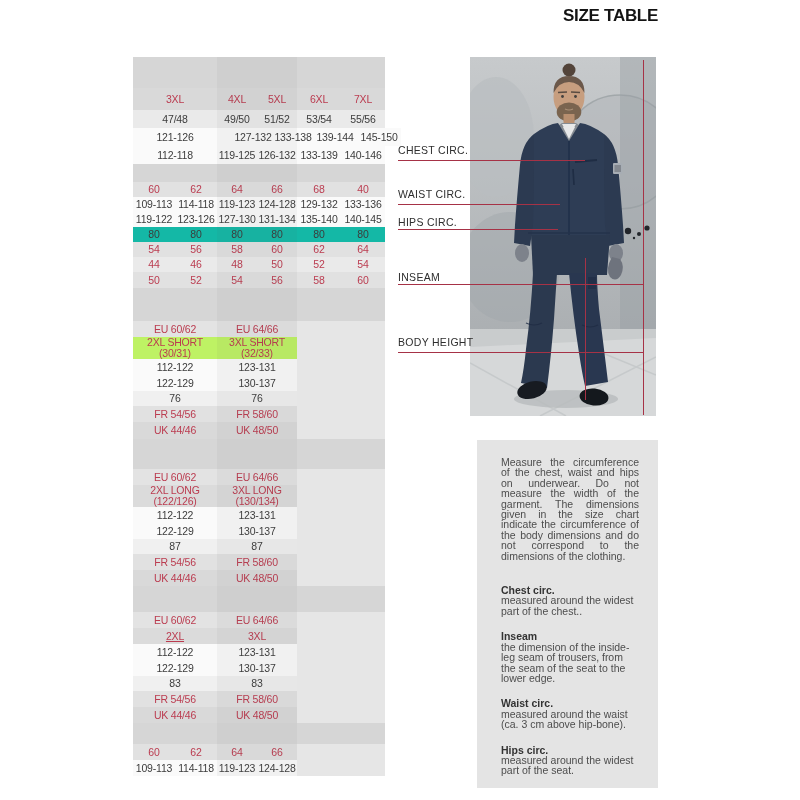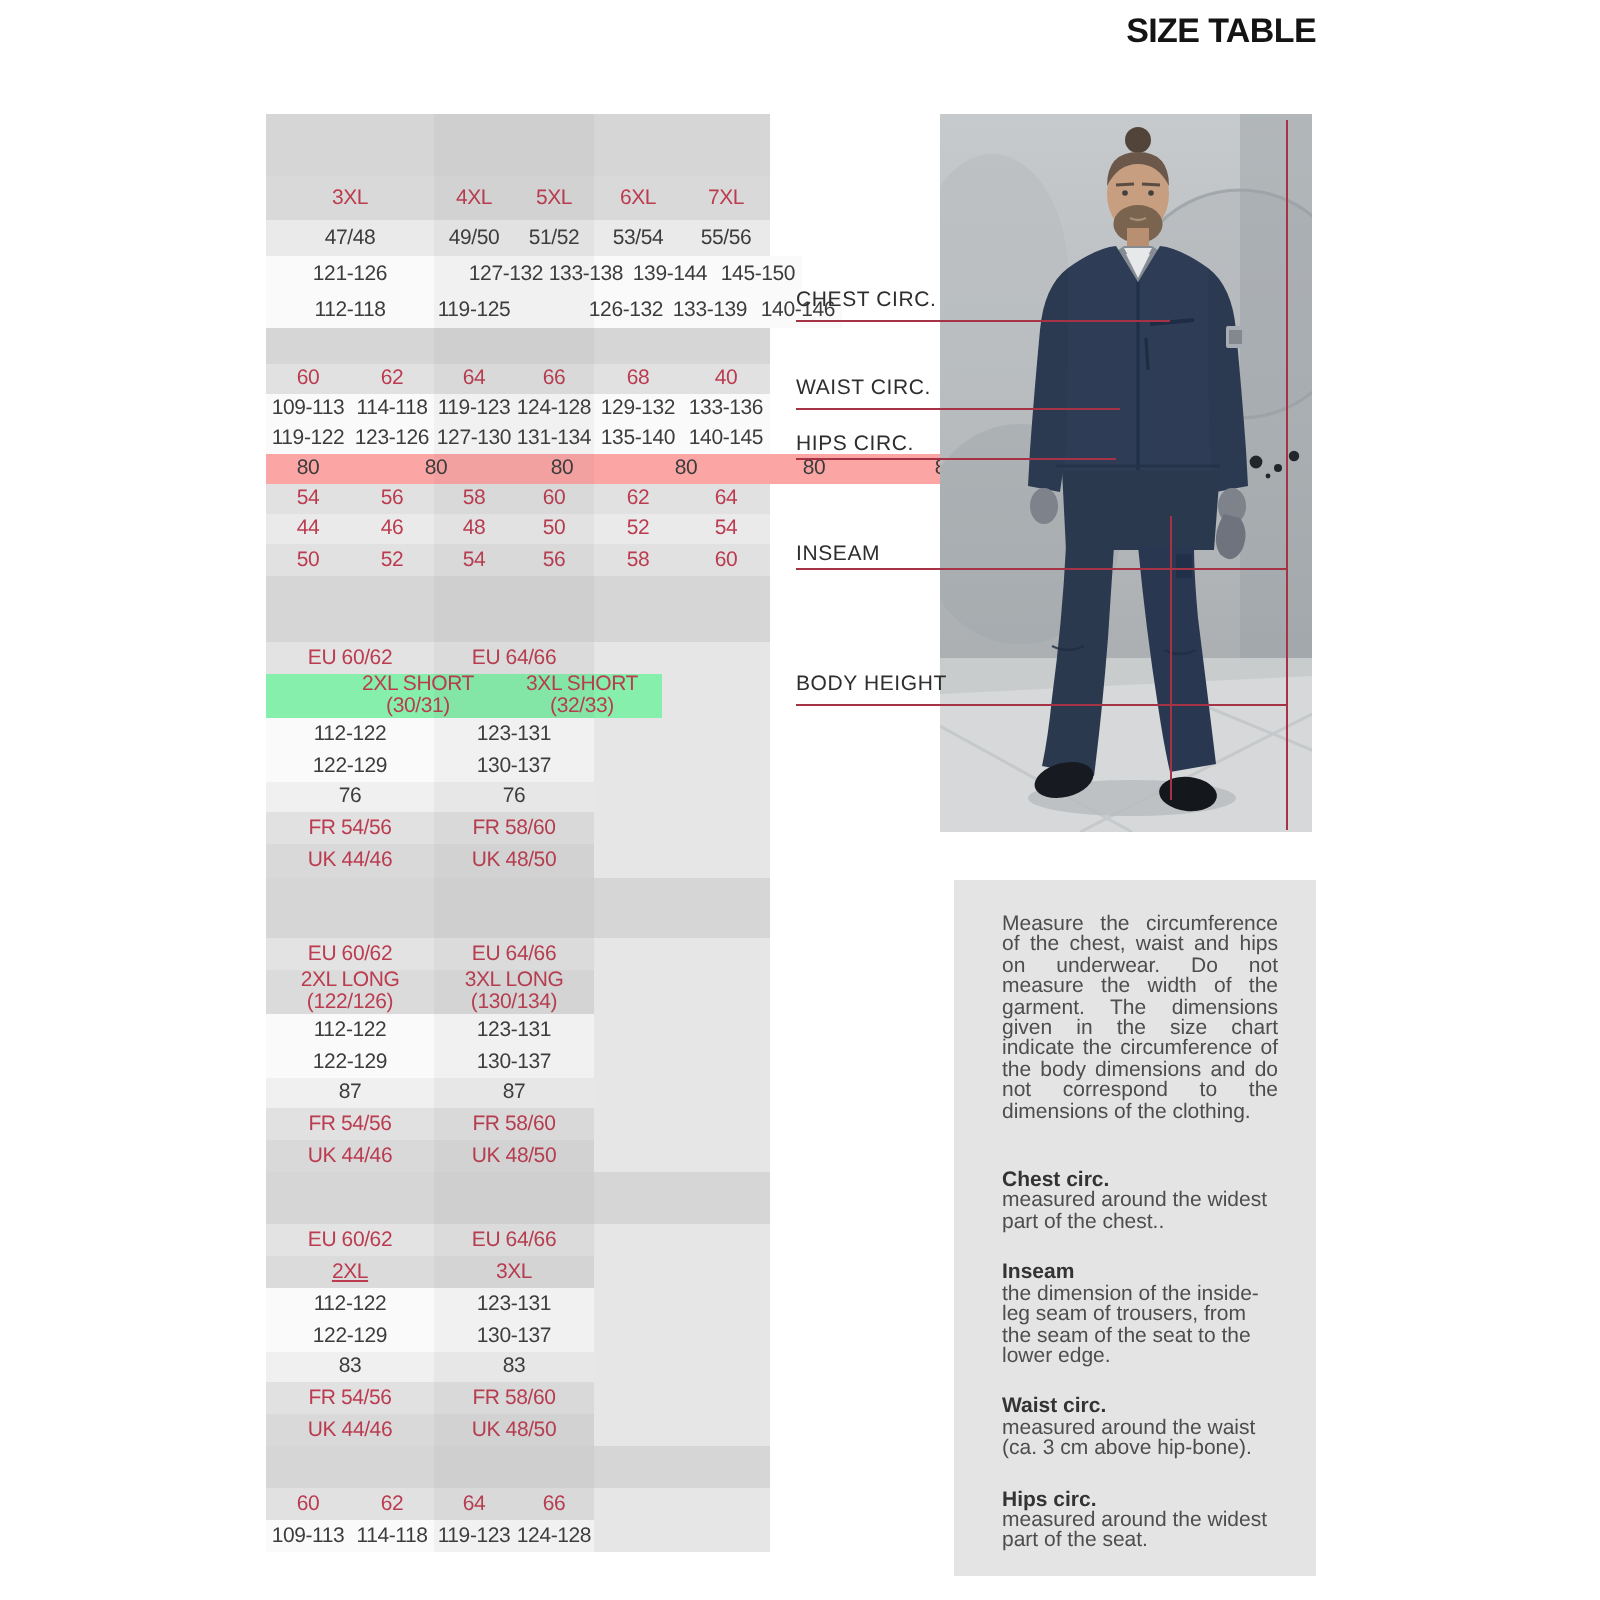--- a/index.html
+++ b/index.html
@@ -73,21 +73,21 @@
           <div class="cell" style="width: 40px; margin-left: 16px;">127-132</div>
           <div class="cell" style="width: 40px;">133-138</div>
           <div class="cell" style="width: 44px;">139-144</div>
           <div class="cell" style="width: 44px;">145-150</div>
         </div>
       </div>
       <div class="trow" style="height: 18px; background: rgb(250, 250, 250);">
         <div class="trow-inner" style="background: rgb(250, 250, 250);">
           <div class="cell" style="width: 84px;">112-118</div>
           <div class="cell" style="width: 40px;">119-125</div>
-          <div class="cell" style="width: 40px; margin-left: 36px;">126-132</div>
+          <div class="cell" style="width: 40px;">126-132</div>
           <div class="cell" style="width: 44px;">133-139</div>
           <div class="cell" style="width: 44px;">140-146</div>
         </div>
       </div>
       <div class="trow" style="height: 18px; background: rgb(214, 214, 214);"></div>
       <div class="trow" style="height: 15px; background: rgb(225, 225, 225);">
         <div class="trow-inner" style="background: rgb(225, 225, 225);">
           <div class="cell red" style="width: 42px;">60</div>
           <div class="cell red" style="width: 42px;">62</div>
           <div class="cell red" style="width: 40px;">64</div>
@@ -110,21 +110,21 @@
         <div class="trow-inner" style="background: rgb(250, 250, 250);">
           <div class="cell" style="width: 42px;">119-122</div>
           <div class="cell" style="width: 42px;">123-126</div>
           <div class="cell" style="width: 40px;">127-130</div>
           <div class="cell" style="width: 40px;">131-134</div>
           <div class="cell" style="width: 44px;">135-140</div>
           <div class="cell" style="width: 44px;">140-145</div>
         </div>
       </div>
       <div class="trow" style="height: 15px; background: rgb(240, 240, 240);">
-        <div class="trow-inner" style="background: #fca5a5; gap: 22px;">
+        <div class="trow-inner" style="background: #14b8a6;">
           <div class="cell" style="width: 42px;">80</div>
           <div class="cell" style="width: 42px;">80</div>
           <div class="cell" style="width: 40px;">80</div>
           <div class="cell" style="width: 40px;">80</div>
           <div class="cell" style="width: 44px;">80</div>
           <div class="cell" style="width: 44px;">80</div>
         </div>
       </div>
       <div class="trow" style="height: 15px; background: rgb(225, 225, 225);">
         <div class="trow-inner" style="background: rgb(225, 225, 225);">
@@ -157,21 +157,21 @@
         </div>
       </div>
       <div class="trow" style="height: 33px; background: rgb(214, 214, 214);"></div>
       <div class="trow" style="height: 16px; background: rgb(230, 230, 230);">
         <div class="trow-inner" style="background: rgb(227, 227, 227);">
           <div class="cell red" style="width: 84px;">EU 60/62</div>
           <div class="cell red" style="width: 80px;">EU 64/66</div>
         </div>
       </div>
       <div class="trow" style="height: 22px; background: rgb(230, 230, 230);">
-        <div class="trow-inner" style="background: #86efac; padding-left: 34px;">
+        <div class="trow-inner" style="background: #bef264;">
           <div class="cell red" style="width: 84px;">2XL SHORT
 (30/31)</div>
           <div class="cell red" style="width: 80px;">3XL SHORT
 (32/33)</div>
         </div>
       </div>
       <div class="trow" style="height: 16px; background: rgb(230, 230, 230);">
         <div class="trow-inner" style="background: rgb(250, 250, 250);">
           <div class="cell" style="width: 84px;">112-122</div>
           <div class="cell" style="width: 80px;">123-131</div>

